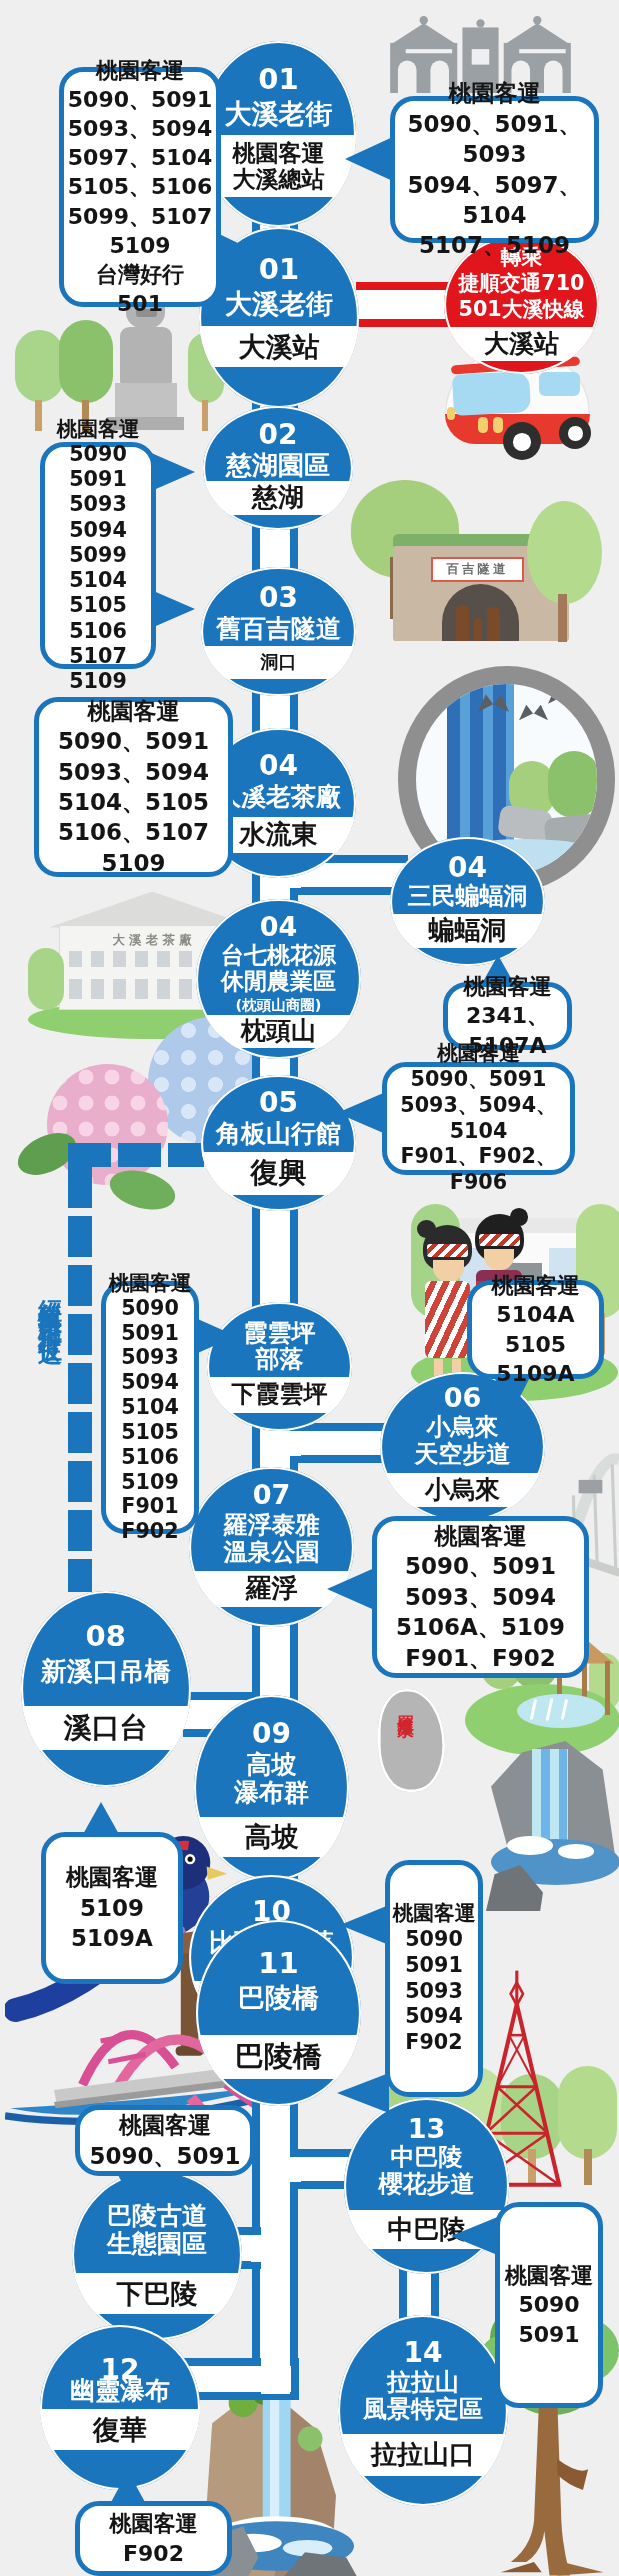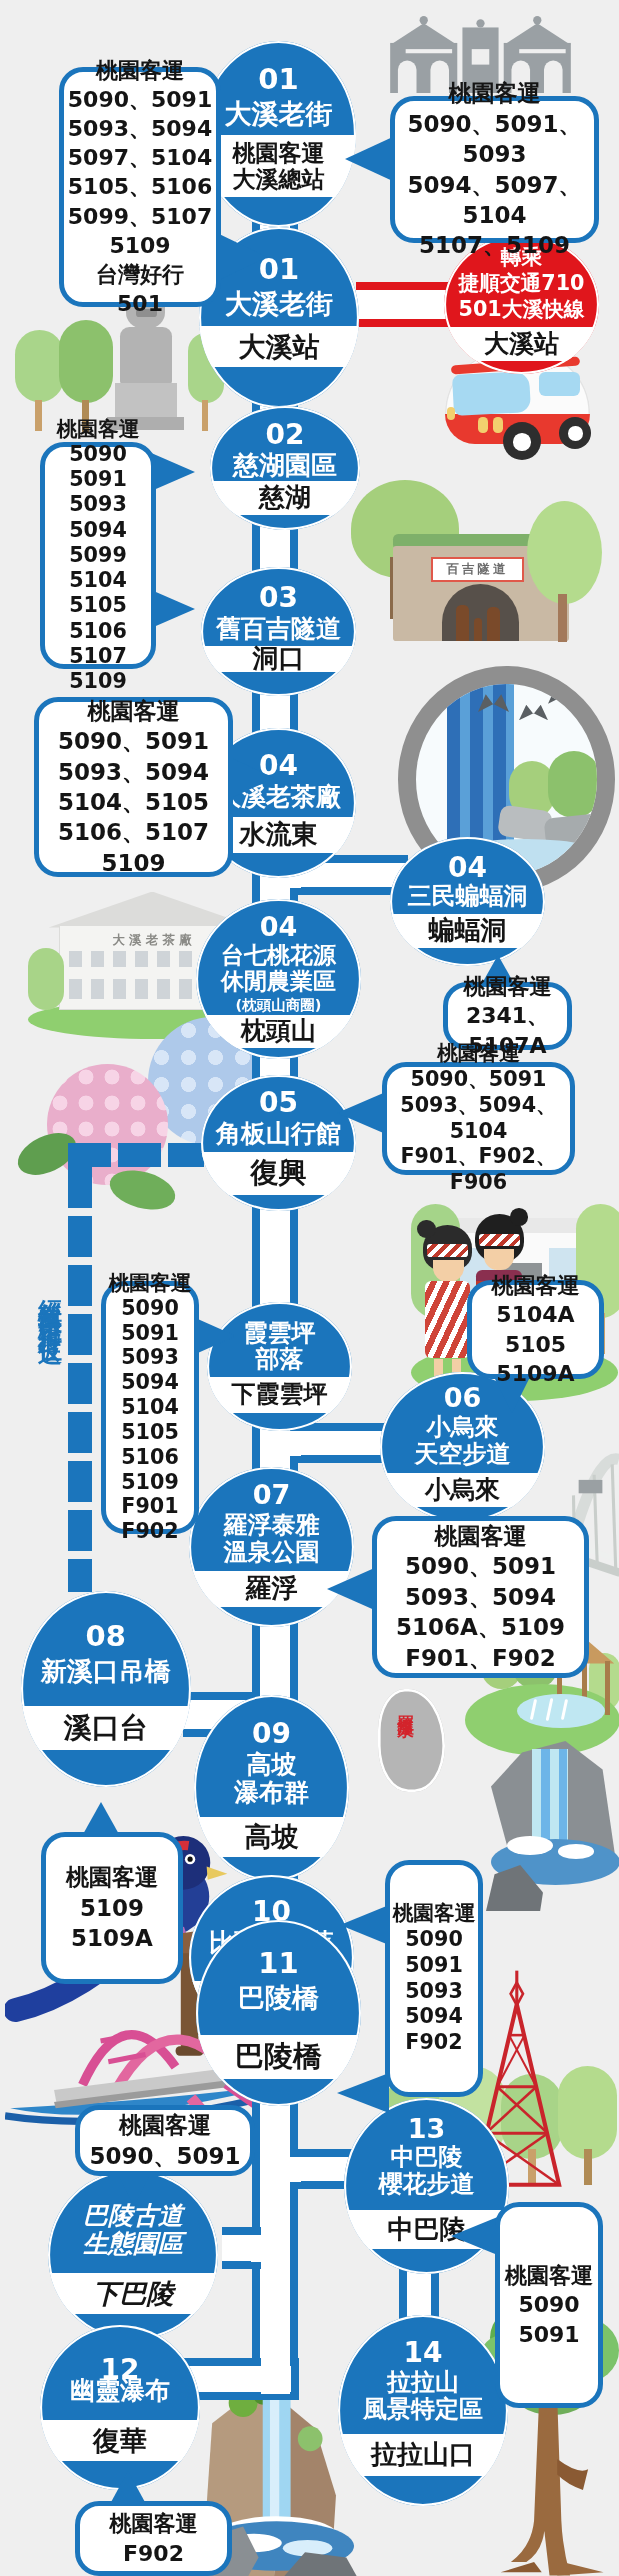--- a/index.html
+++ b/index.html
@@ -480,36 +480,36 @@
   <div class="ntitle" style="top:10.3px;font-size:20.7px;line-height:1.25;">
       <div>轉乘</div>
       <div>捷順交通710</div>
       <div>501大溪快線</div>
     </div>
   <div class="nband" style="top:92px;height:34px;font-size:25px;">
       <div>大溪站</div>
     </div>
 </div>
 
-<div class="node" style="left:210px;top:406px;width:150px;height:124px;">
+<div class="node" style="left:203px;top:406px;width:150px;height:124px;">
   <div class="nnum" style="top:13.4px;font-size:28px;">02</div>
   <div class="ntitle" style="top:45px;font-size:26px;">
       <div>慈湖園區</div>
     </div>
   <div class="nband" style="top:75px;height:34px;font-size:26px;">
       <div>慈湖</div>
     </div>
 </div>
 
 <div class="node" style="left:201px;top:567px;width:155px;height:129px;">
   <div class="nnum" style="top:14.5px;font-size:28px;">03</div>
   <div class="ntitle" style="top:48px;font-size:25px;">
       <div>舊百吉隧道</div>
     </div>
-  <div class="nband" style="top:79px;height:26px;font-size:26px;">
+  <div class="nband" style="top:79px;height:33px;font-size:18px;">
       <div>洞口</div>
     </div>
 </div>
 
 <div class="node" style="left:201px;top:728px;width:155px;height:150px;">
   <div class="nnum" style="top:22px;font-size:28px;">04</div>
   <div class="ntitle" style="top:55px;font-size:25px;">
       <div>大溪老茶廠</div>
     </div>
   <div class="nband" style="top:89px;height:36px;font-size:26px;">
@@ -626,36 +626,36 @@
   <div class="nnum" style="top:15.5px;font-size:27px;">13</div>
   <div class="ntitle" style="top:46px;font-size:24px;">
       <div>中巴陵</div>
       <div>櫻花步道</div>
     </div>
   <div class="nband" style="top:112px;height:39px;font-size:26px;">
       <div>中巴陵</div>
     </div>
 </div>
 
-<div class="node" style="left:48px;top:2170px;width:170px;height:170px;font-style:italic;">
+<div class="node" style="left:72px;top:2170px;width:170px;height:170px;">
   <div class="ntitle" style="top:32px;font-size:25px;">
       <div>巴陵古道</div>
       <div>生態園區</div>
     </div>
   <div class="nband" style="top:103px;height:41px;font-size:27px;">
       <div>下巴陵</div>
     </div>
 </div>
 
 <div class="node" style="left:40px;top:2325px;width:160px;height:165px;">
   <div class="nnum" style="top:29px;font-size:28px;">12</div>
   <div class="ntitle" style="top:52px;font-size:25px;">
       <div>幽靈瀑布</div>
     </div>
-  <div class="nband" style="top:95px;height:41px;font-size:27px;text-align:center;">
+  <div class="nband" style="top:84px;height:41px;font-size:27px;text-align:center;">
       <div>復華</div>
     </div>
 </div>
 
 <div class="node" style="left:338px;top:2315px;width:170px;height:191px;">
   <div class="nnum" style="top:22px;font-size:28px;">14</div>
   <div class="ntitle" style="top:54px;font-size:24px;">
       <div>拉拉山</div>
       <div>風景特定區</div>
     </div>

